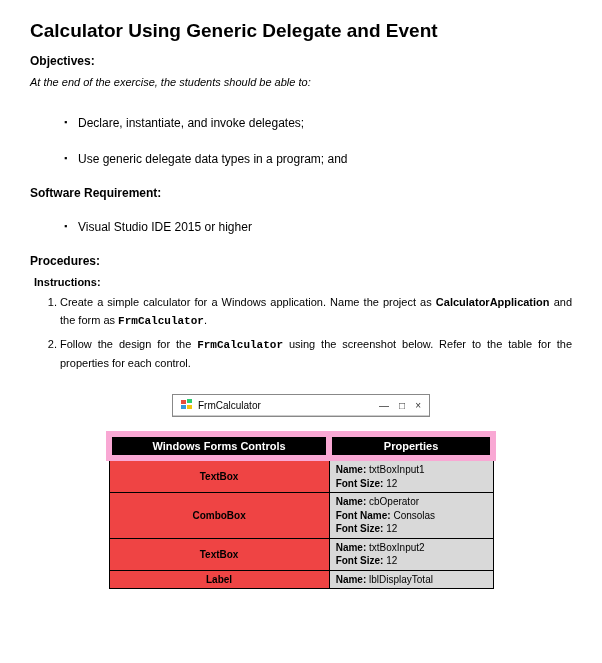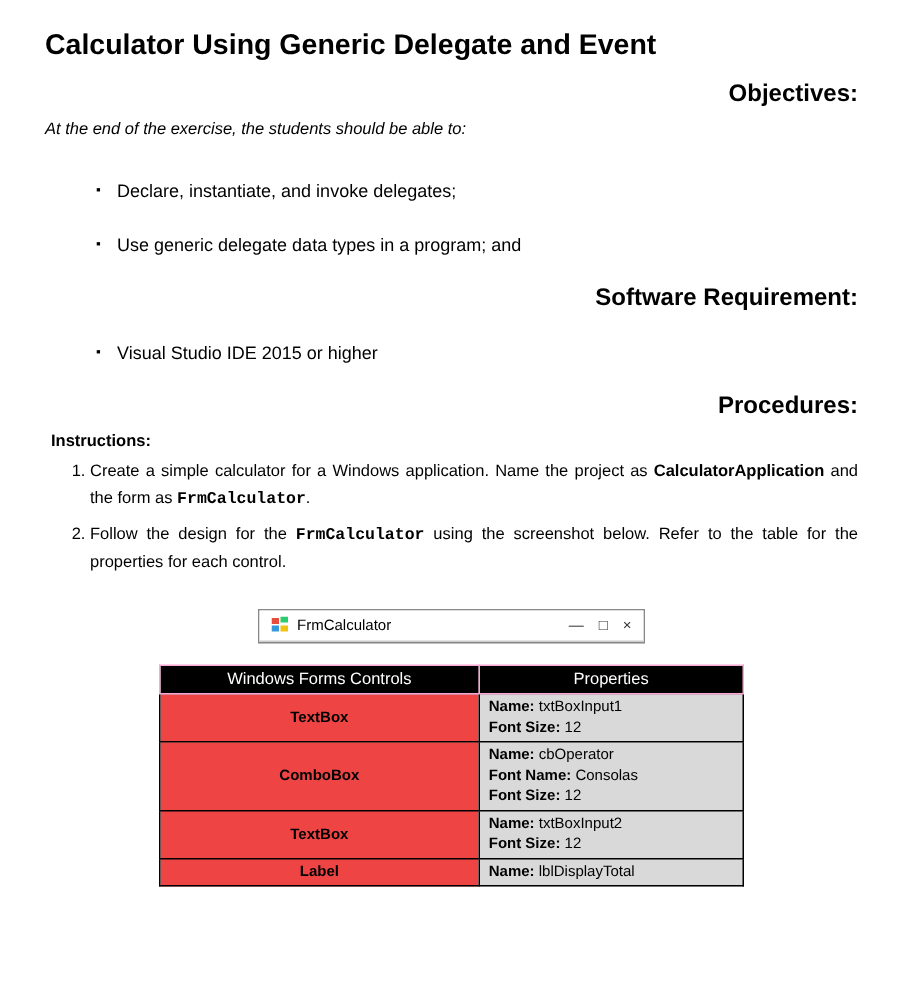--- a/index.html
+++ b/index.html
@@ -11,24 +11,23 @@
       padding: 20px 30px;
       width: 602px;
       box-sizing: border-box;
     }
     h1 {
       font-size: 19px;
       font-weight: bold;
       margin: 0 0 12px 0;
     }
     h2 {
-      font-size: 16px;
+      font-size: 12px;
       font-weight: bold;
       margin: 10px 0 8px 0;
-      text-align: right;
     }
     .subheading {
       font-size: 11px;
       font-weight: bold;
       margin: 8px 0 6px 4px;
     }
     .italic {
       font-style: italic;
       margin: 6px 0 26px 0;
       font-size: 11px;
@@ -160,24 +159,24 @@
     
     .prop-table {
       border-collapse: collapse;
       margin: 6px auto 0 auto;
       font-size: 10px;
       width: 390px;
     }
     .prop-table th {
       background: #000;
       color: #fff;
-      border: 1px solid #f9a8d4;
+      border: 6px solid #f9a8d4;
       padding: 3px 6px;
       font-size: 11px;
-      font-weight: normal;
+      font-weight: bold;
       text-align: center;
     }
     .prop-table td {
       border: 1px solid #000;
       padding: 2px 6px;
       vertical-align: top;
     }
     .prop-table td.control-cell {
       text-align: center;
       font-weight: bold;

